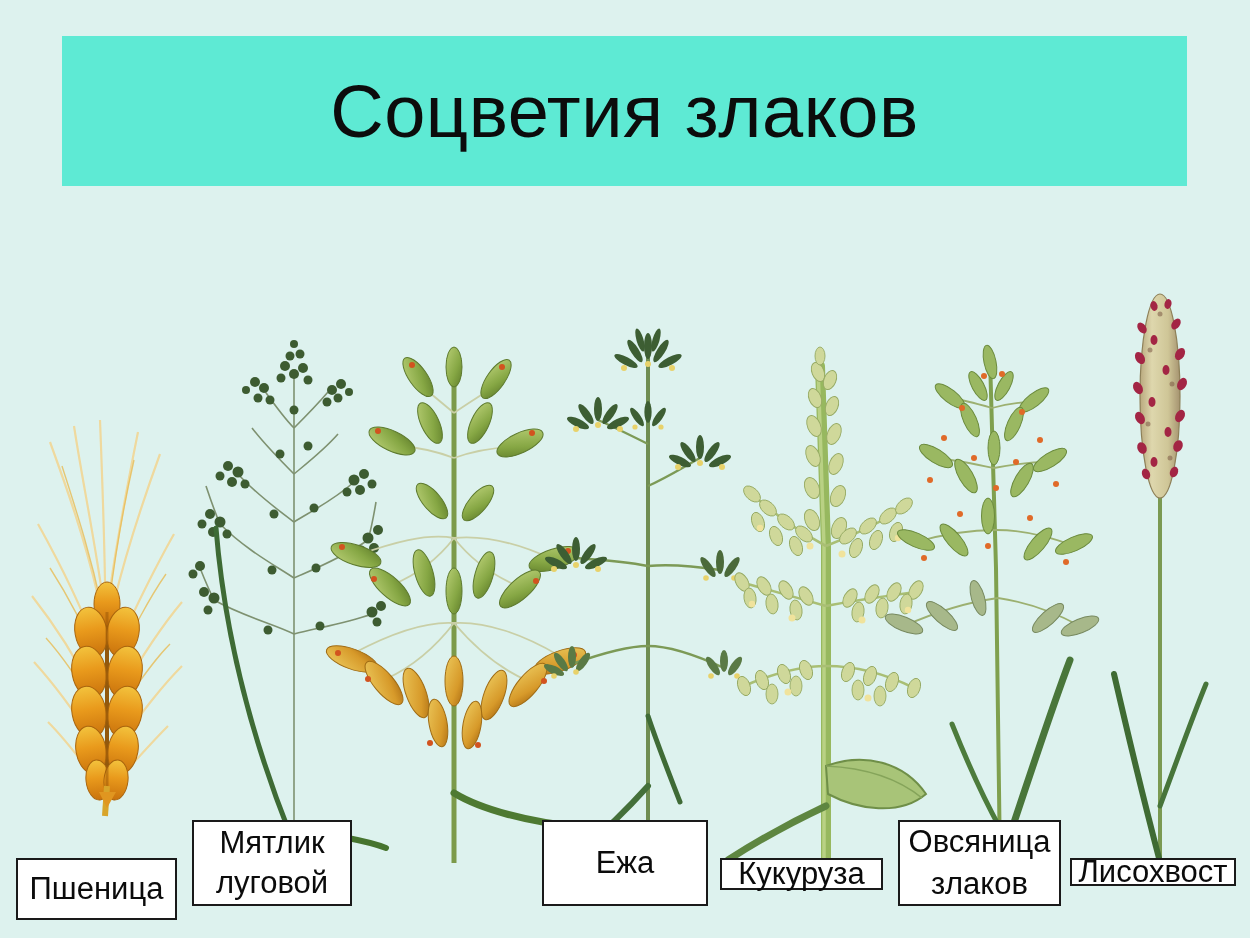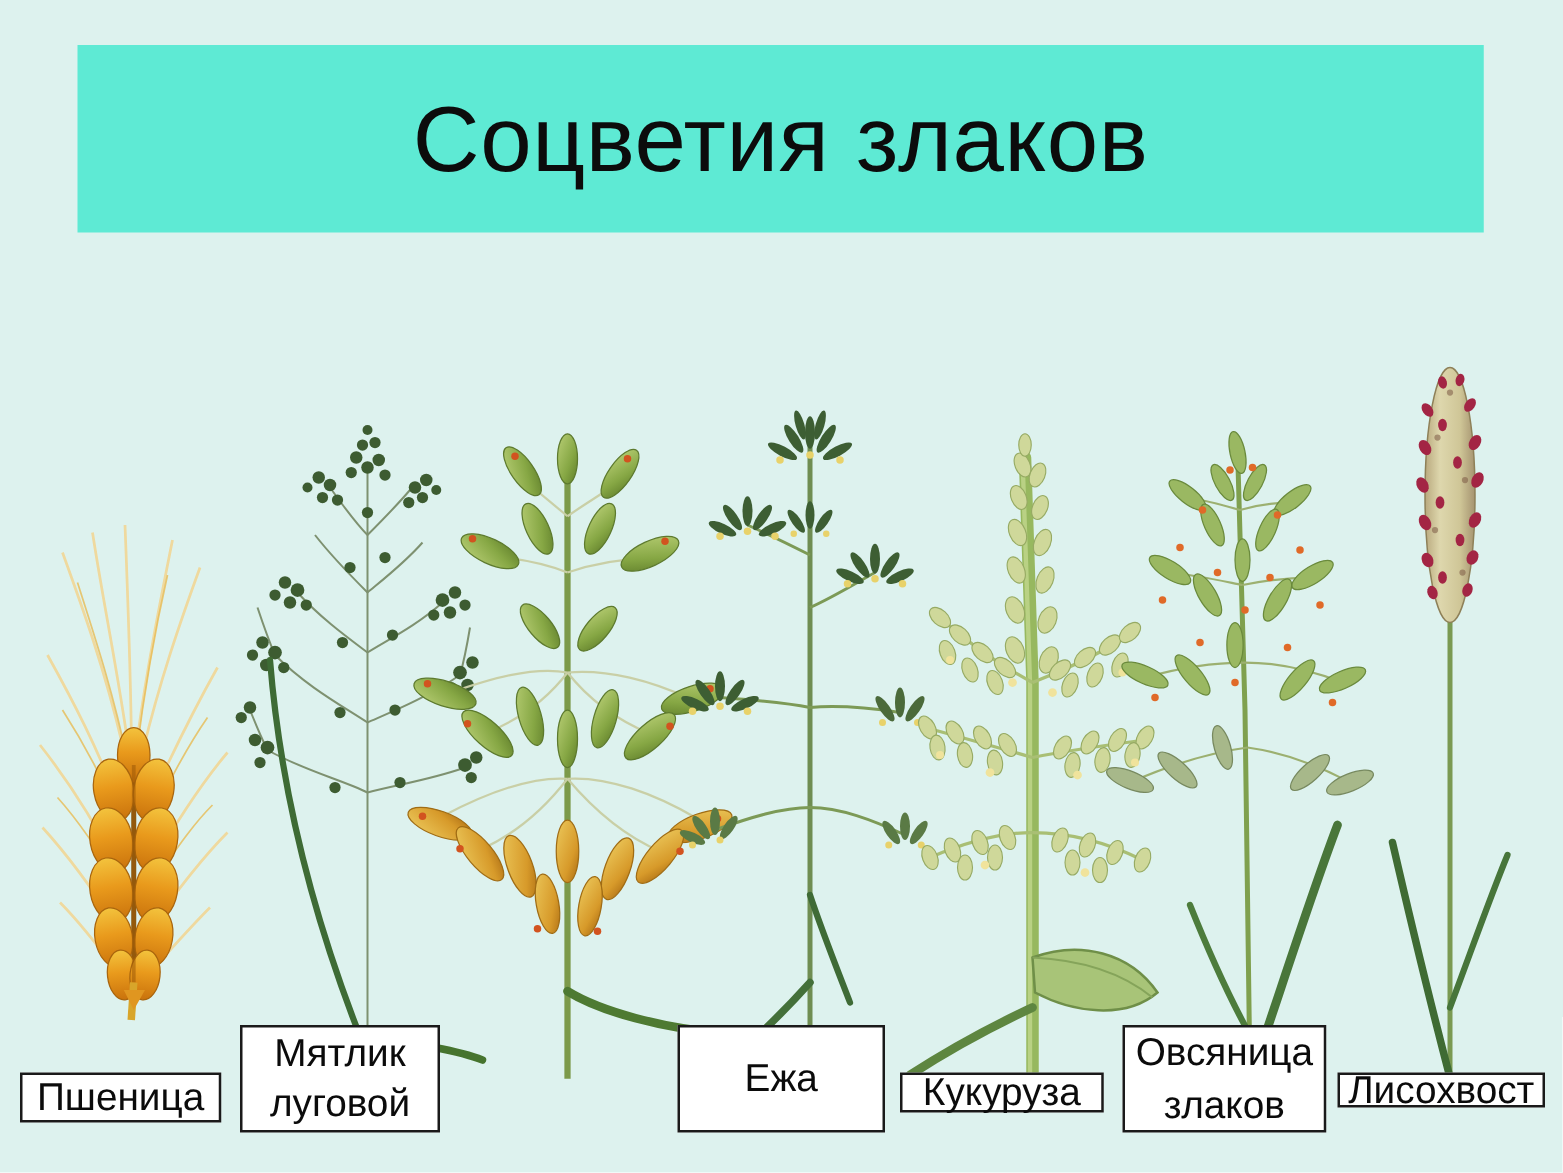--- a/index.html
+++ b/index.html
@@ -647,21 +647,21 @@
           <circle cx="90" cy="192" r="2.5"></circle>
         </g>
 
         <path d="M80,596 C60,520 46,460 34,408" stroke="#3f6b33" stroke-width="6" fill="none" stroke-linecap="round"></path>
         <path d="M80,540 C98,492 112,452 126,418" stroke="#47753a" stroke-width="5" fill="none" stroke-linecap="round"></path>
       </svg>
     </div>
 
   </div>
 
-  <div class="label-box" style="left:16px; top:858px; width:161px; height:40px;">
+  <div class="label-box" style="left:16px; top:858px; width:161px; height:62px;">
     <span class="l1">Пшеница</span>
   </div>
 
   <div class="label-box" style="left:192px; top:820px; width:160px; height:86px;">
     <span class="l1">Мятлик</span>
     <span class="l2">луговой</span>
   </div>
 
 
   <div class="label-box" style="left:542px; top:820px; width:166px; height:86px;">

